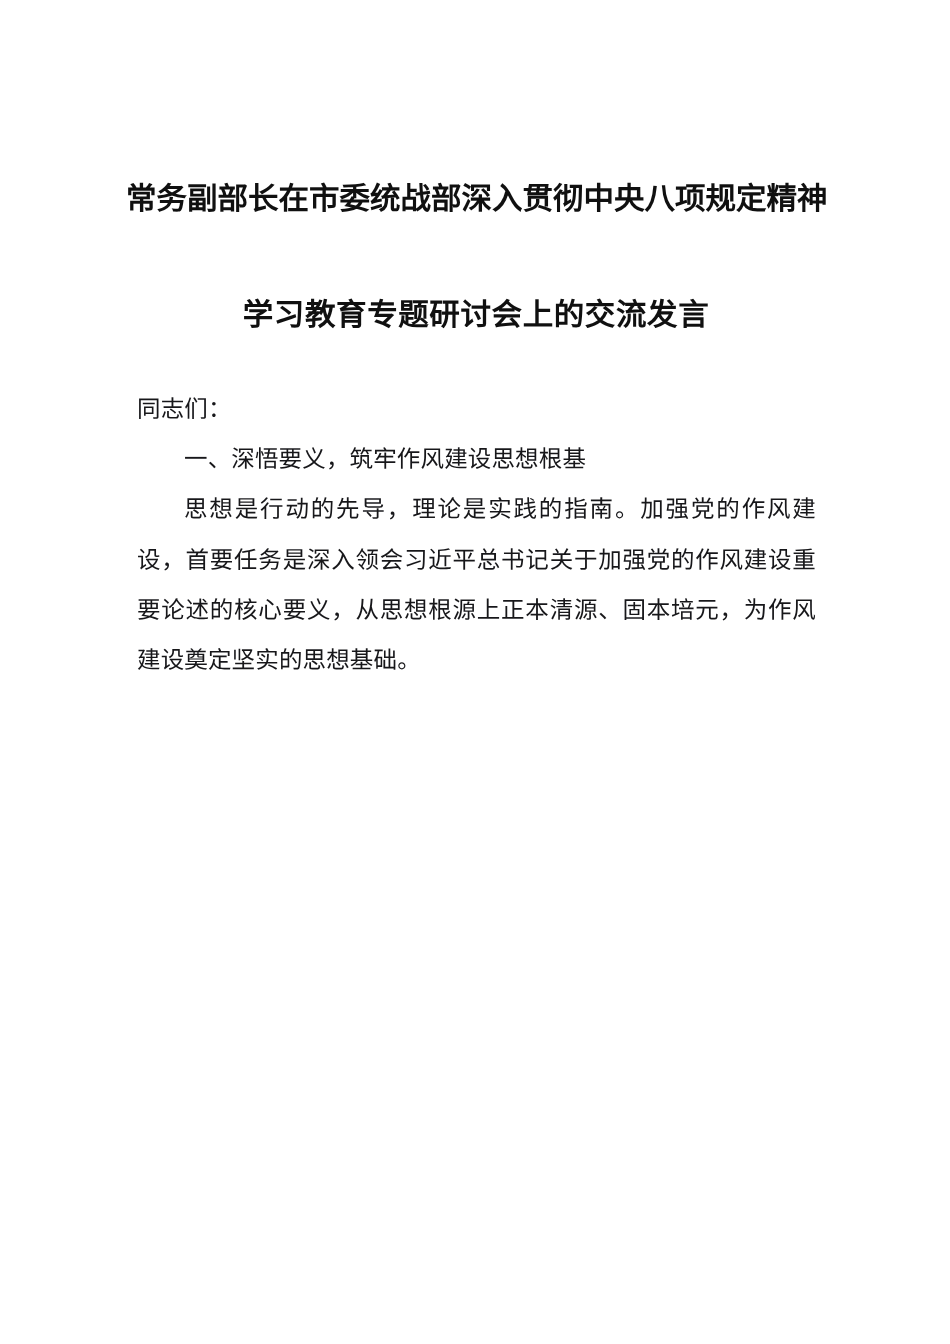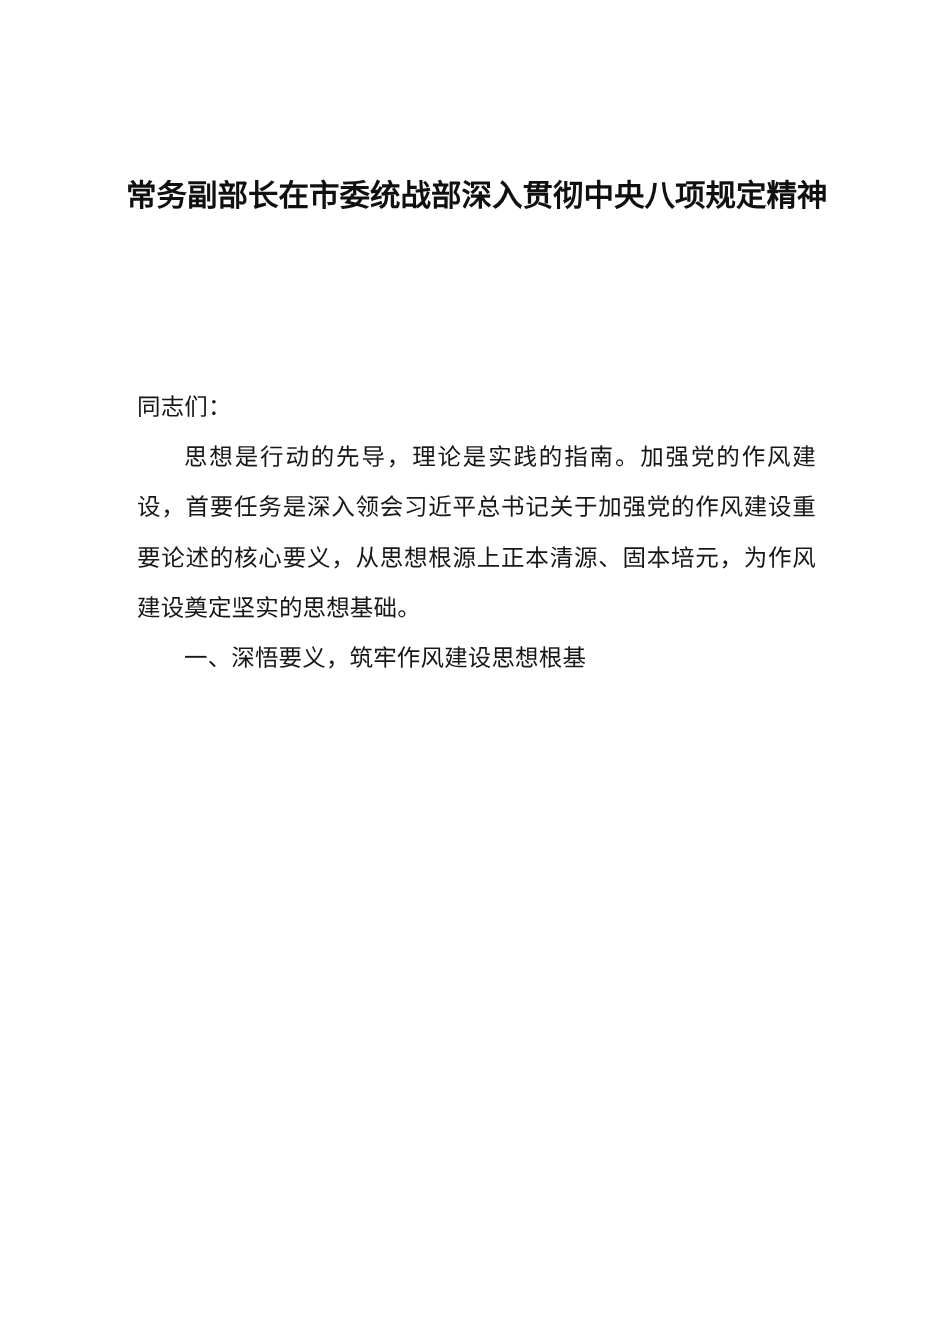--- a/index.html
+++ b/index.html
@@ -8,21 +8,21 @@
     padding: 0;
     background: #ffffff;
   }
   .page {
     position: relative;
     width: 950px;
     height: 1344px;
     background: #ffffff;
     overflow: hidden;
     box-sizing: border-box;
-    font-family: Liberation Mono, monospace;
+    font-family: Liberation Sans, sans-serif;
     color: #141414;
     -webkit-font-smoothing: antialiased;
   }
 
   
   .title-block {
     position: absolute;
     left: 126px;
     top: 140px;
     width: 700px;
@@ -69,27 +69,28 @@
     text-align: left;
   }
 </style>
 </head>
 <body>
 
 <div class="page">
 
   <div class="title-block">
     <div class="doc-title-line line-1">常务副部长在市委统战部深入贯彻中央八项规定精神</div>
+    <div class="doc-title-line line-2">学习教育专题研讨会上的交流发言</div>
   </div>
 
   <div class="body-block">
 
     <p class="para salutation">同志们：</p>
 
 
+    <p class="para heading">一、深悟要义，筑牢作风建设思想根基</p>
+
     <p class="para indent">思想是行动的先导，理论是实践的指南。加强党的作风建设，首要任务是深入领会习近平总书记关于加强党的作风建设重要论述的核心要义，从思想根源上正本清源、固本培元，为作风建设奠定坚实的思想基础。</p>
-
-    <p class="para heading">一、深悟要义，筑牢作风建设思想根基</p>
 
 
   </div>
 
 </div>
 
 </body></html>

